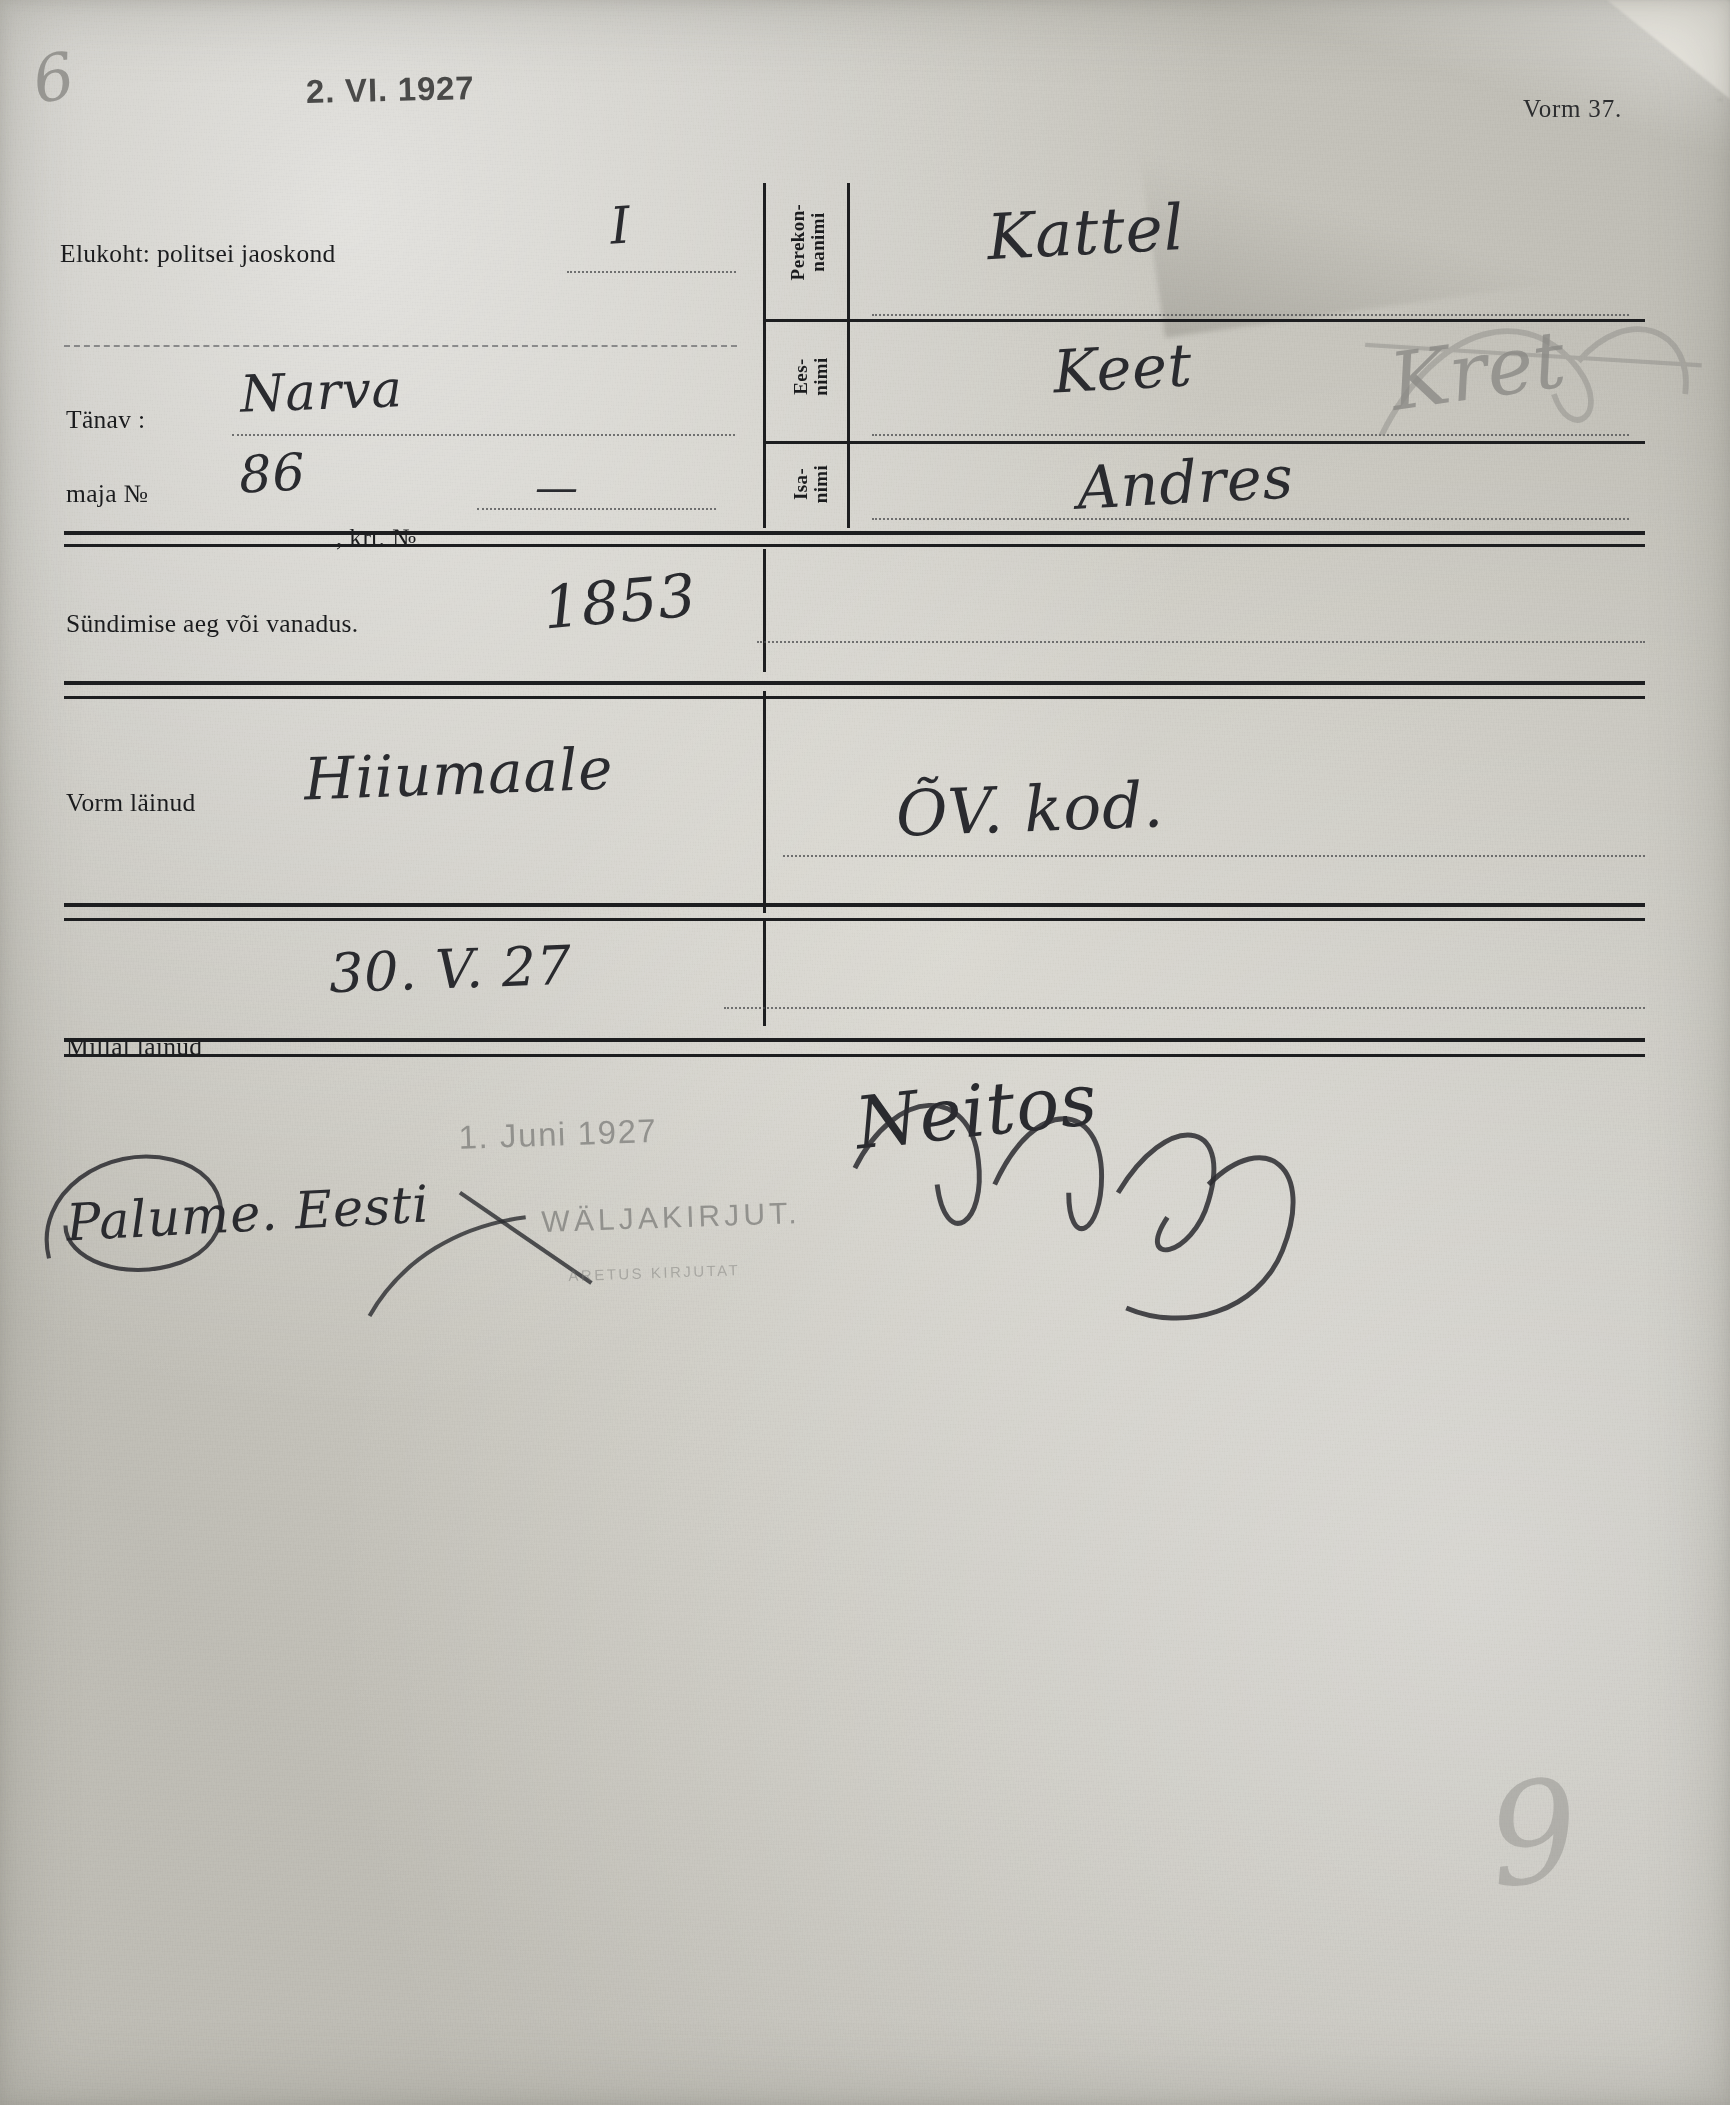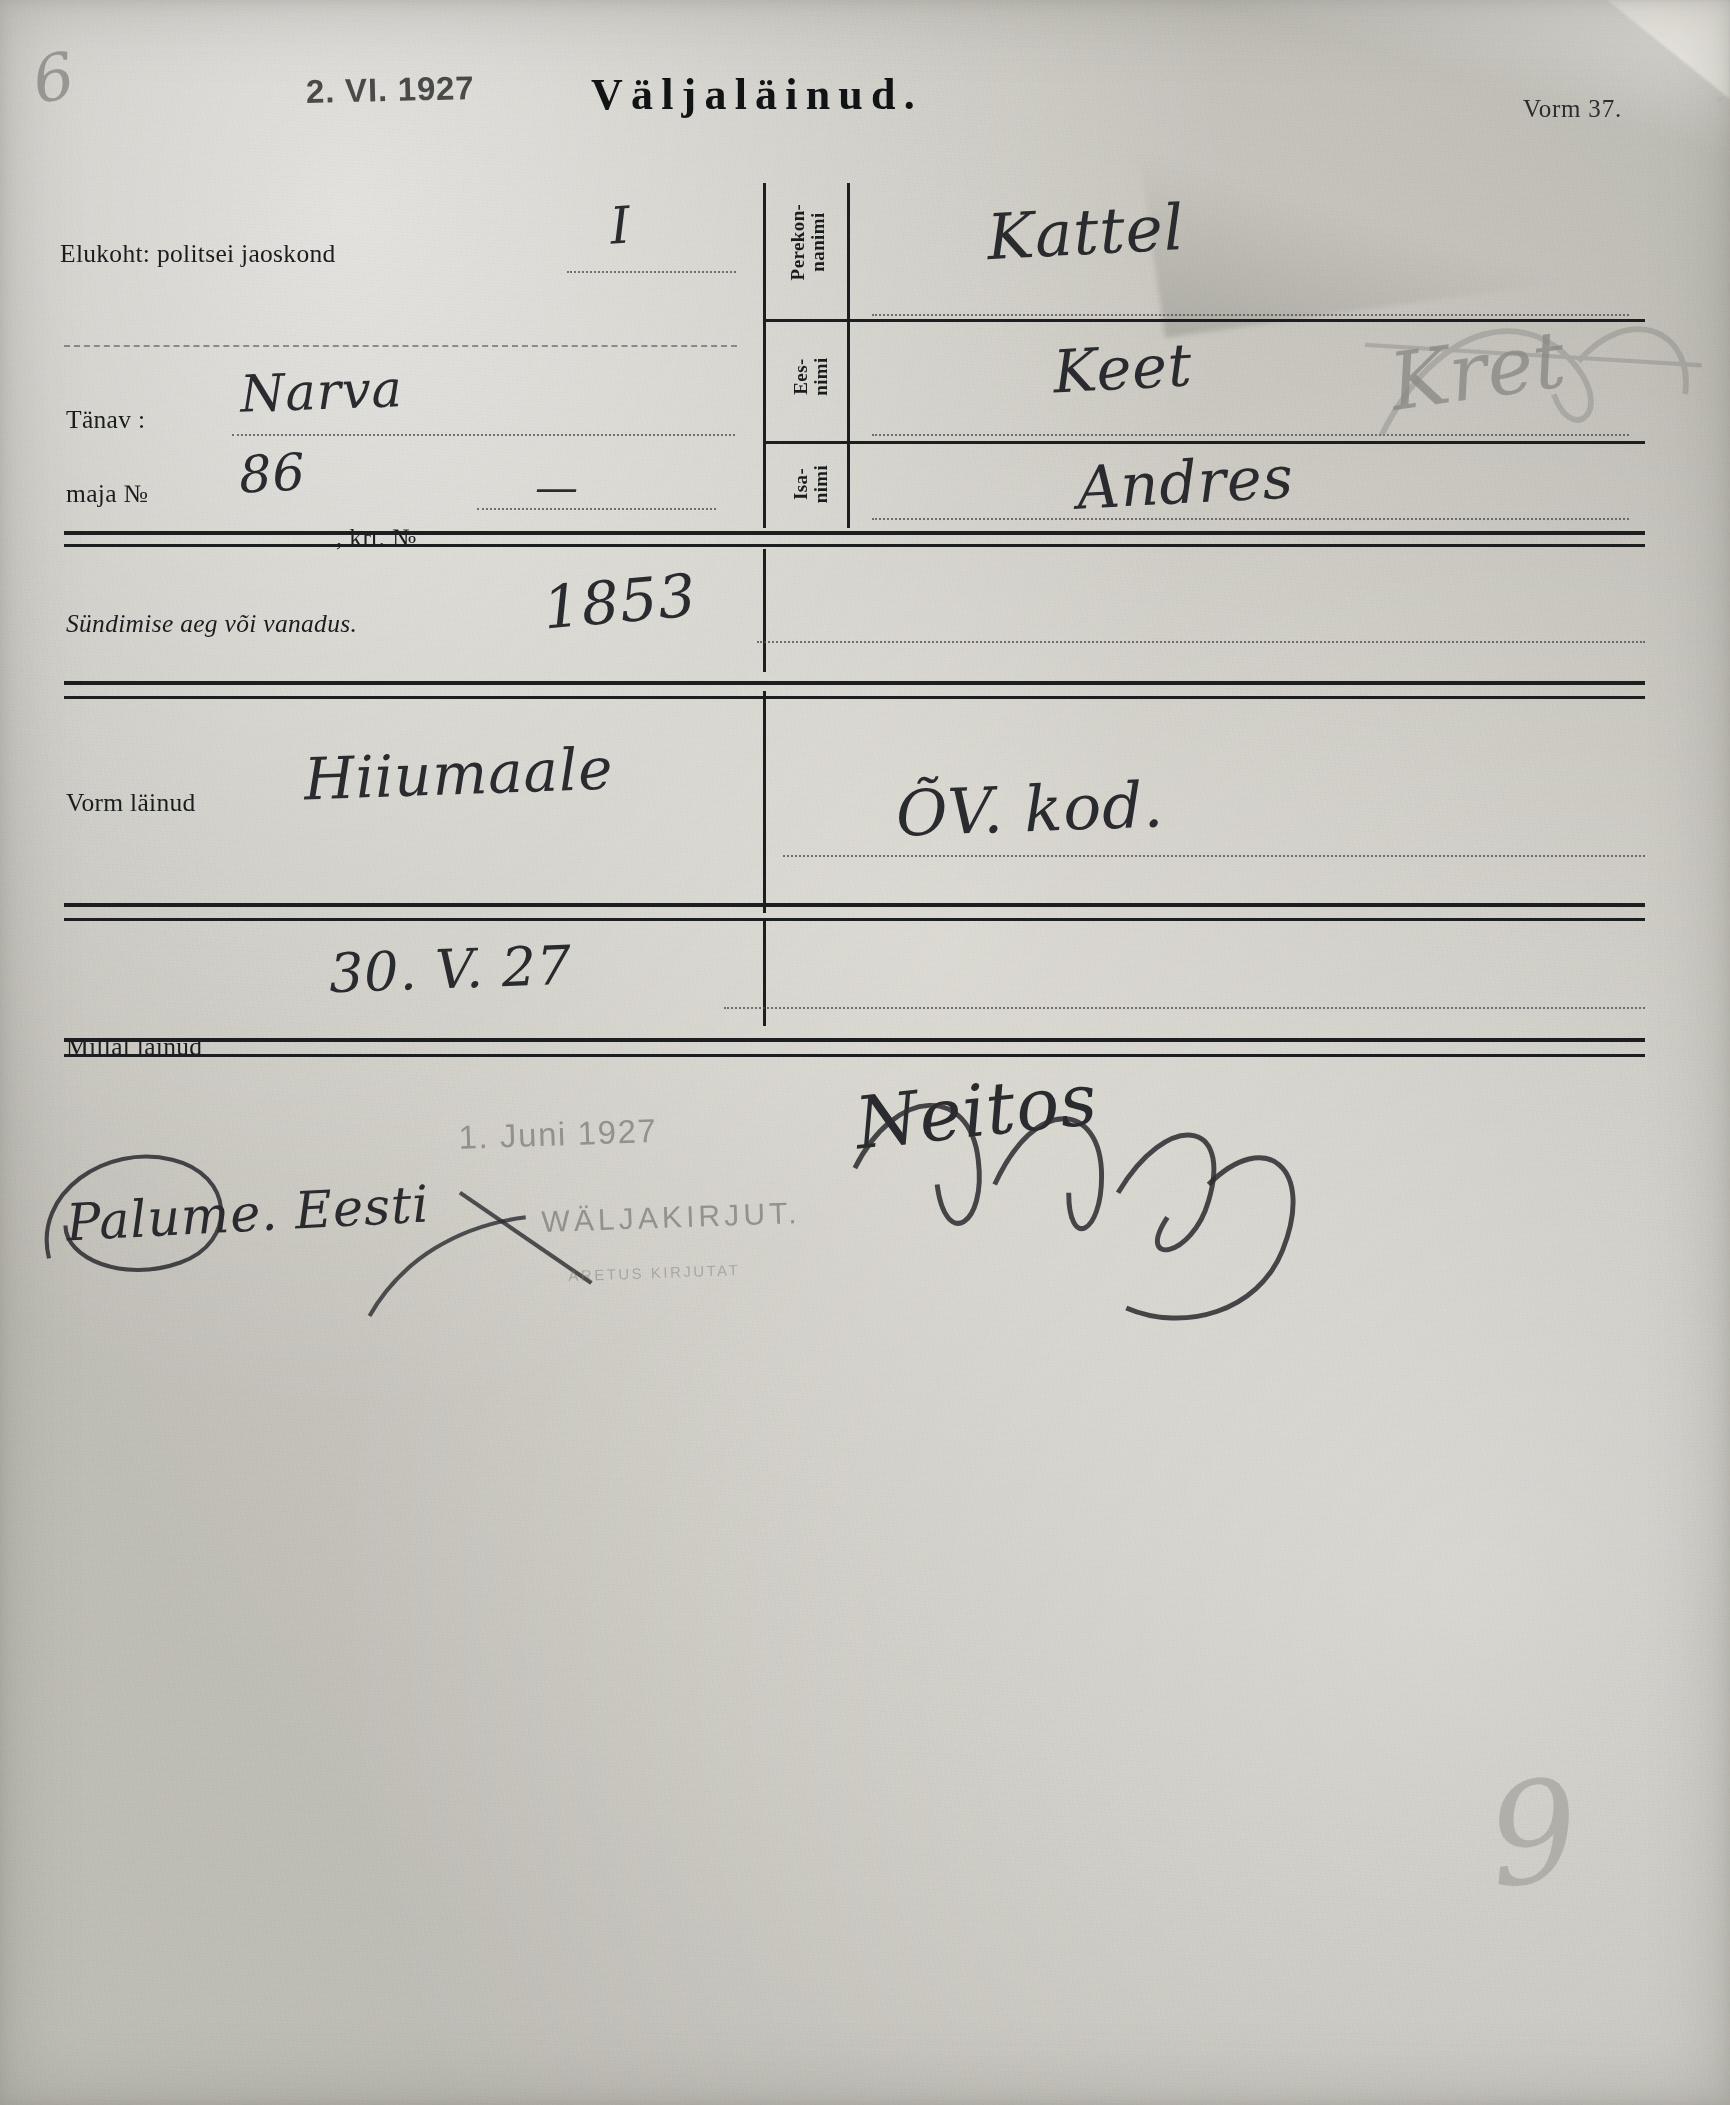--- a/index.html
+++ b/index.html
@@ -211,38 +211,37 @@
   <div id="paper"></div>
   <div id="grain"></div>
   <div class="crease" id="crease1"></div>
   <div class="crease" id="crease2"></div>
   <div class="crease" id="crease3"></div>
   <div id="corner-fold"></div>
 
   <div id="content">
 
     <div class="txt" id="date-stamp">2. VI. 1927</div>
-    <div class="txt printed" id="doc-title">Väljaläinud.</div>
     <div class="txt printed" id="form-no">Vorm 37.</div>
 
     <div class="vrule" style="left:763px; top:183px; height:345px;"></div>
     <div class="vrule" style="left:763px; top:549px; height:123px;"></div>
     <div class="vrule" style="left:763px; top:691px; height:222px;"></div>
     <div class="vrule" style="left:763px; top:919px; height:107px;"></div>
 
     <div class="vrule" style="left:847px; top:183px; height:345px;"></div>
 
     <div class="rule thin" style="left:763px; top:319px; width:882px;"></div>
     <div class="rule thin" style="left:763px; top:441px; width:882px;"></div>
 
     <div class="txt printed lbl" style="left:60px; top:239px;">Elukoht: politsei jaoskond</div>
     <div class="txt printed lbl" style="left:66px; top:405px;">Tänav :</div>
     <div class="txt printed lbl" style="left:66px; top:479px;">maja №</div>
     <div class="txt printed lbl" style="left:336px; top:479px;margin-top:44px;">, krt. №</div>
-    <div class="txt printed lbl" style="left:66px; top:609px;font-style:italic;">Sündimise aeg või vanadus.</div>
+    <div class="txt printed lbl" style="left:66px; top:609px;">Sündimise aeg või vanadus.</div>
     <div class="txt printed lbl" style="left:66px; top:788px;">Vorm läinud</div>
     <div class="txt printed lbl" style="left:66px; top:1032px;">Millal läinud</div>
 
     <div class="dotline" style="left:567px; top:271px; width:169px;"></div>
     <div class="dashline" style="left:64px; top:345px; width:673px;"></div>
     <div class="dotline" style="left:232px; top:434px; width:503px;"></div>
     <div class="dotline" style="left:477px; top:508px; width:239px;"></div>
     <div class="dotline" style="left:757px; top:641px; width:888px;"></div>
     <div class="dotline" style="left:783px; top:855px; width:862px;"></div>
     <div class="dotline" style="left:724px; top:1007px; width:921px;"></div>

